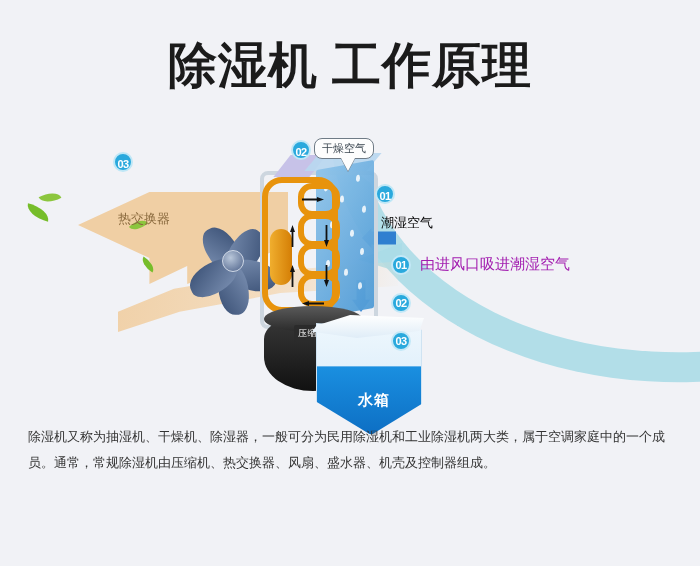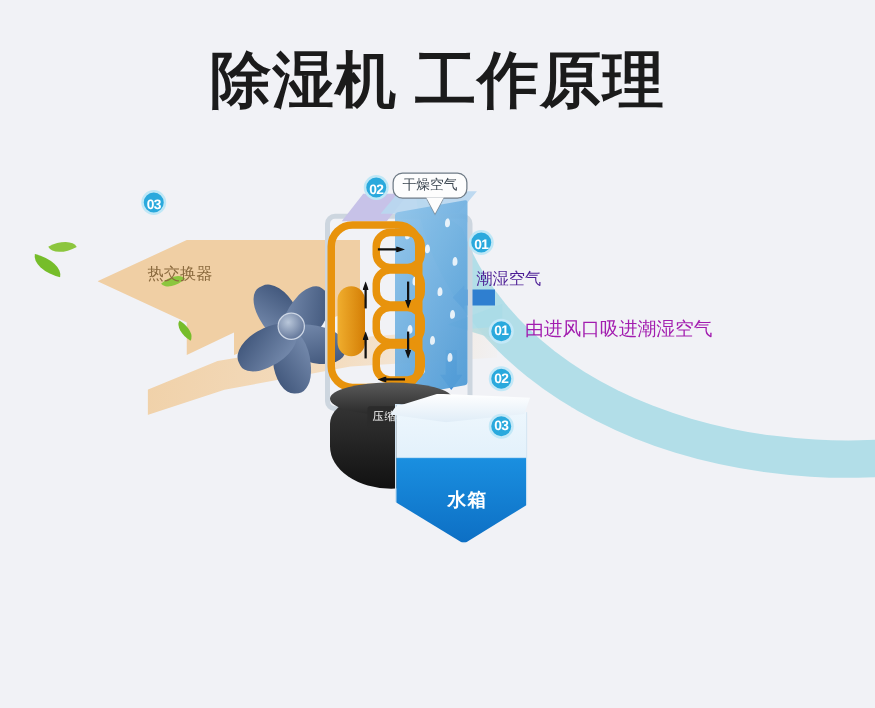--- a/index.html
+++ b/index.html
@@ -148,21 +148,21 @@
     color:#fff;font-size:11px;font-weight:bold;line-height:20px;
     text-align:center;letter-spacing:-.5px;
     box-sizing:border-box;
   }
   .badge.b-03{left:113px;top:42px;}
   .badge.b-02{left:291px;top:30px;}
   .badge.b-01{left:375px;top:74px;}
 
   .dlabel{position:absolute;color:#4a6b84;font-size:13px;white-space:nowrap;}
   .dlabel.dry{left:118px;top:100px;color:#8a6a3e;}
-  .dlabel.humid{left:381px;top:104px;color:#4c1d95;}
+  .dlabel.humid{left:381px;top:104px;color:#000000;}
 
   
   .legend{position:absolute;left:391px;top:253px;width:300px;}
   .legend-row{position:relative;height:38px;}
   .legend-row .lbadge{
     position:absolute;left:0;top:2px;width:20px;height:20px;border-radius:50%;
     background:#2aa9dd;border:2px solid #c3e8f7;box-sizing:border-box;
     color:#fff;font-size:11px;font-weight:bold;line-height:17px;text-align:center;letter-spacing:-.5px;
   }
   .legend-row .ltext{
@@ -268,15 +268,16 @@
     </div>
     <div class="legend-row">
       <span class="lbadge">02</span>
     </div>
     <div class="legend-row">
       <span class="lbadge">03</span>
     </div>
   </div>
 
   <div class="body-copy">
+    <p class="para">除湿机又称为抽湿机、干燥机、除湿器，一般可分为民用除湿机和工业除湿机两大类，属于空调家庭中的一个成员。通常，常规除湿机由压缩机、热交换器、风扇、盛水器、机壳及控制器组成。</p>
   </div>
 
 </div>
 
 </body></html>

